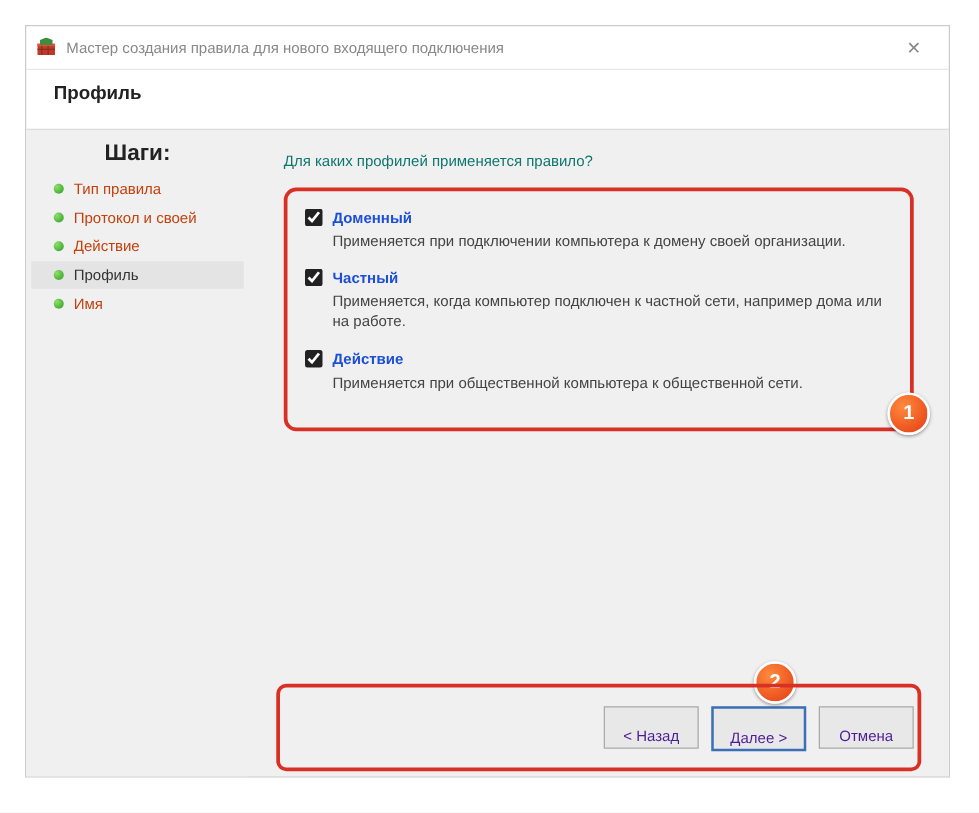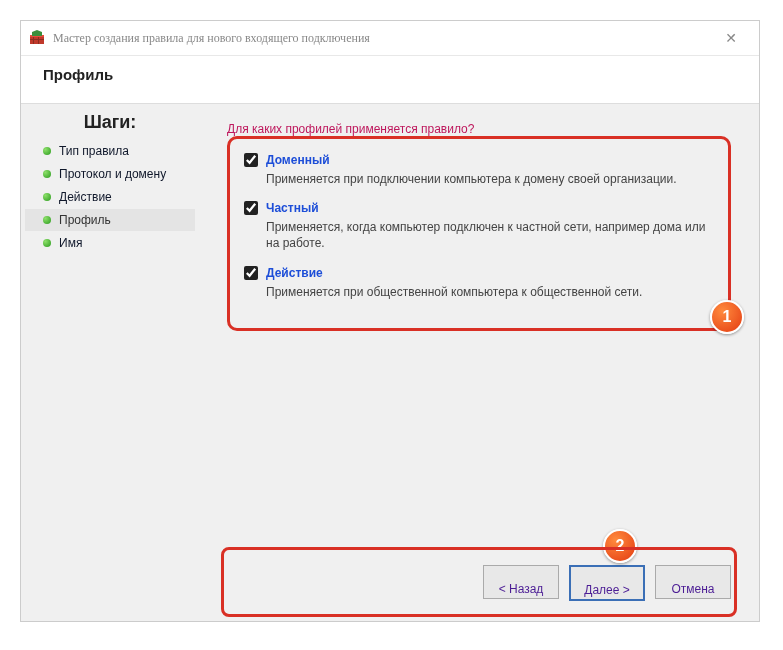--- a/index.html
+++ b/index.html
@@ -19,21 +19,20 @@
     box-sizing: border-box;
     display: flex;
     flex-direction: column;
   }
   .titlebar {
     height: 34px;
     display: flex;
     align-items: center;
     padding: 0 8px;
     border-bottom: 1px solid #e8e8e8;
-    font-family: Liberation Serif, serif;
   }
   .titlebar .icon {
     width: 16px; height: 16px;
     margin-right: 8px;
     display: inline-flex;
     align-items: center;
     justify-content: center;
   }
   .titlebar .title {
     color: #888;
@@ -92,35 +91,36 @@
     background: #e4e4e4;
   }
   .step .dot {
     width: 8px; height: 8px;
     border-radius: 50%;
     background: radial-gradient(circle at 30% 30%, #8de06a, #2b9b1e);
     margin-right: 8px;
     flex-shrink: 0;
   }
   .step.link span.label {
-    color: #0f172a;
+    color: #c2410c;
   }
   .step.active span.label {
     color: #333;
   }
   .main {
     flex: 1;
     padding: 18px 28px 10px 28px;
     position: relative;
     display: flex;
     flex-direction: column;
   }
   .question {
     font-size: 12px;
-    color: #be185d;
+    color: #0f766e;
+    margin-bottom: 14px;
   }
   .options-box {
     border: 3px solid #d93025;
     border-radius: 10px;
     padding: 14px 16px 14px 14px;
     position: relative;
   }
   .opt {
     margin-bottom: 14px;
   }
@@ -222,21 +222,21 @@
 
     <div class="sidebar">
       <div class="sidebar-header">Шаги:</div>
 
       <div class="step link">
         <span class="dot"></span>
         <span class="label">Тип правила</span>
       </div>
       <div class="step link">
         <span class="dot"></span>
-        <span class="label">Протокол и домену</span>
+        <span class="label">Протокол и своей</span>
       </div>
       <div class="step link">
         <span class="dot"></span>
         <span class="label">Действие</span>
       </div>
       <div class="step active">
         <span class="dot"></span>
         <span class="label">Профиль</span>
       </div>
       <div class="step link">

